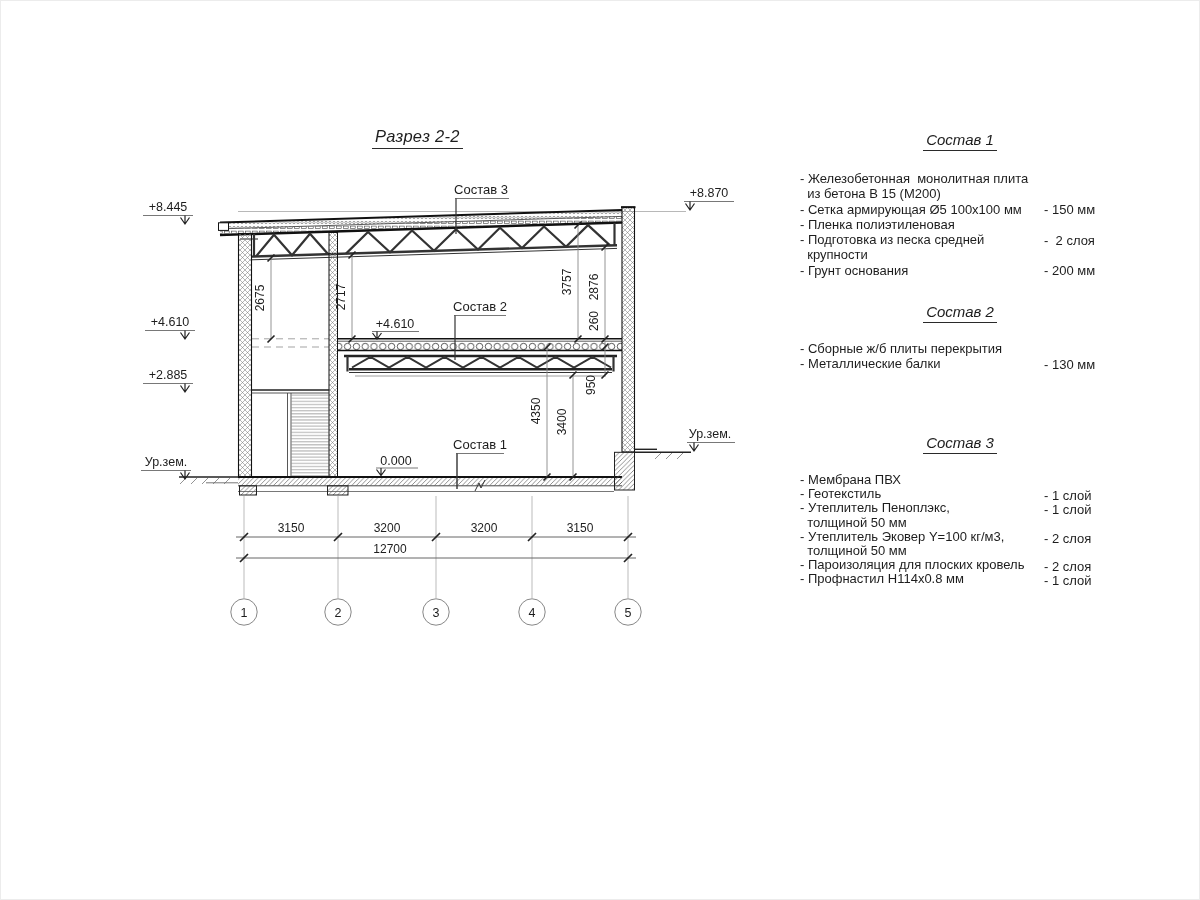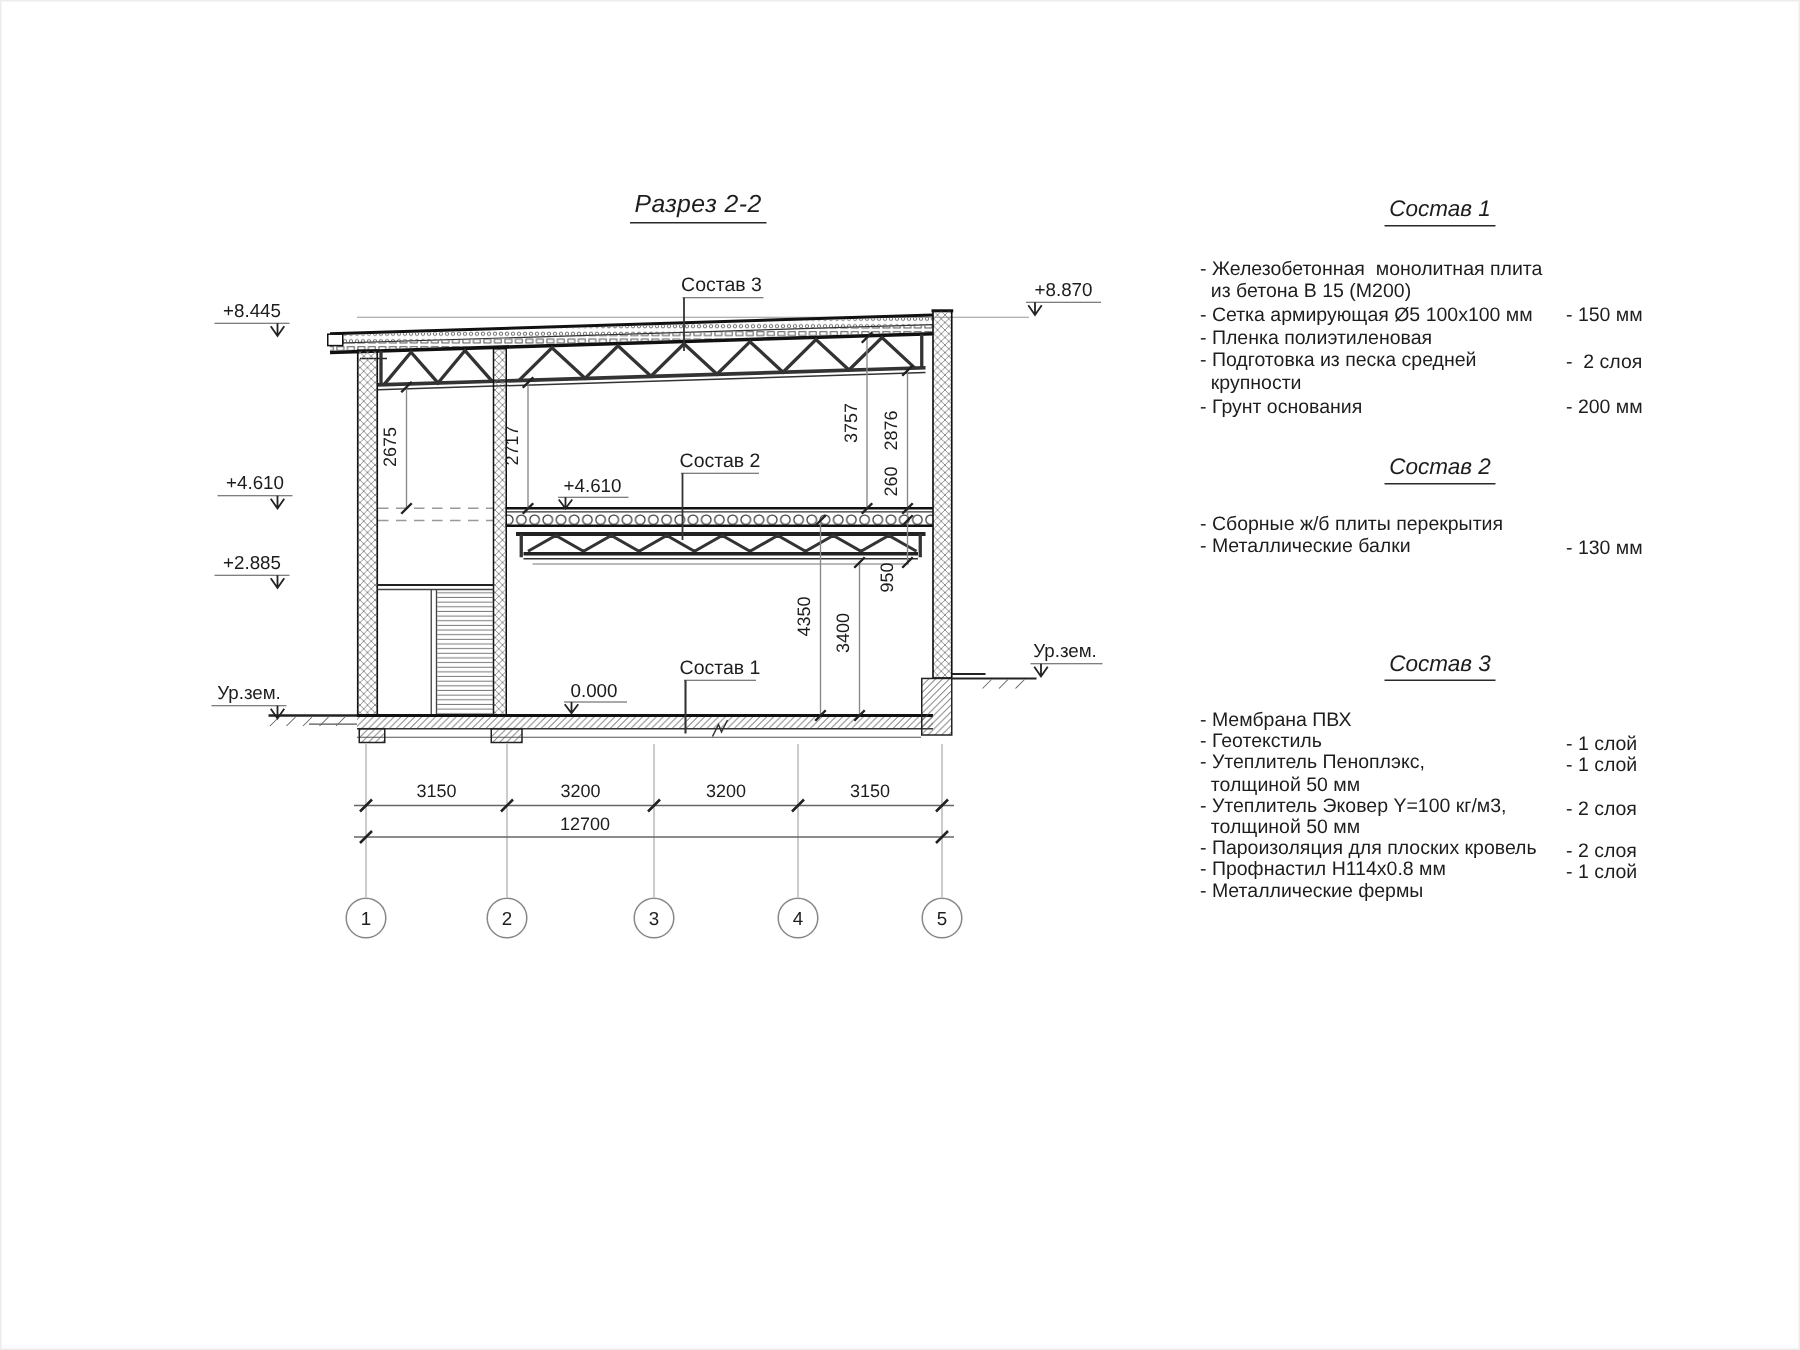--- a/index.html
+++ b/index.html
@@ -1,19 +1,19 @@
 <!DOCTYPE html>
 <html><head>
 <meta charset="utf-8">
 <style>
   html,body{margin:0;padding:0;background:#fff;}
   .canvas{position:relative;width:1200px;height:900px;background:#fff;overflow:hidden;
           font-family:"Liberation Sans","DejaVu Sans",sans-serif;color:#1d1d1d;
           box-shadow:inset 0 0 0 1px #ececec;}
-  .drawing-title{position:absolute;left:420px;top:127px;font-size:16.5px;font-style:italic;
+  .drawing-title{position:absolute;left:372px;top:127px;font-size:16.5px;font-style:italic;
           border-bottom:1.2px solid #2a2a2a;padding:0 3px 2px 3px;letter-spacing:.3px;}
   svg{position:absolute;left:0;top:0;}
   .svg-t{font-family:"Liberation Sans","DejaVu Sans",sans-serif;font-size:12.5px;fill:#1d1d1d;}
   .svg-dim{font-family:"Liberation Sans","DejaVu Sans",sans-serif;font-size:12px;fill:#1d1d1d;}
   .svg-lead{font-family:"Liberation Sans","DejaVu Sans",sans-serif;font-size:13px;fill:#1d1d1d;}
   .spec{position:absolute;width:340px;}
   .spec-title{font-size:15px;font-style:italic;text-align:center;}
   .spec-title span{border-bottom:1.1px solid #2a2a2a;padding:0 3px 2px 3px;}
   .spec-items{position:relative;margin-top:0;}
   .spec-row{position:relative;font-size:13px;padding-left:10px;}
@@ -238,17 +238,16 @@
     <div class="spec-title"><span>Состав 3</span></div>
     <div class="spec-items" style="margin-top:22px;">
       <div class="spec-row"><span class="t">- Мембрана ПВХ</span><span class="v">- 1 слой</span></div>
       <div class="spec-row"><span class="t">- Геотекстиль</span><span class="v">- 1 слой</span></div>
       <div class="spec-row"><span class="t">- Утеплитель Пеноплэкс,</span><span class="v"></span></div>
       <div class="spec-row"><span class="t">  толщиной 50 мм</span><span class="v">- 2 слоя</span></div>
       <div class="spec-row"><span class="t">- Утеплитель Эковер Y=100 кг/м3,</span><span class="v"></span></div>
       <div class="spec-row"><span class="t">  толщиной 50 мм</span><span class="v">- 2 слоя</span></div>
       <div class="spec-row"><span class="t">- Пароизоляция для плоских кровель</span><span class="v">- 1 слой</span></div>
       <div class="spec-row"><span class="t">- Профнастил Н114х0.8 мм</span><span class="v"></span></div>
-      <div class="spec-row"><span class="t">- Металлические фермы</span><span class="v"></span></div>
     </div>
   </div>
 
 </div>
 
 </body></html>

